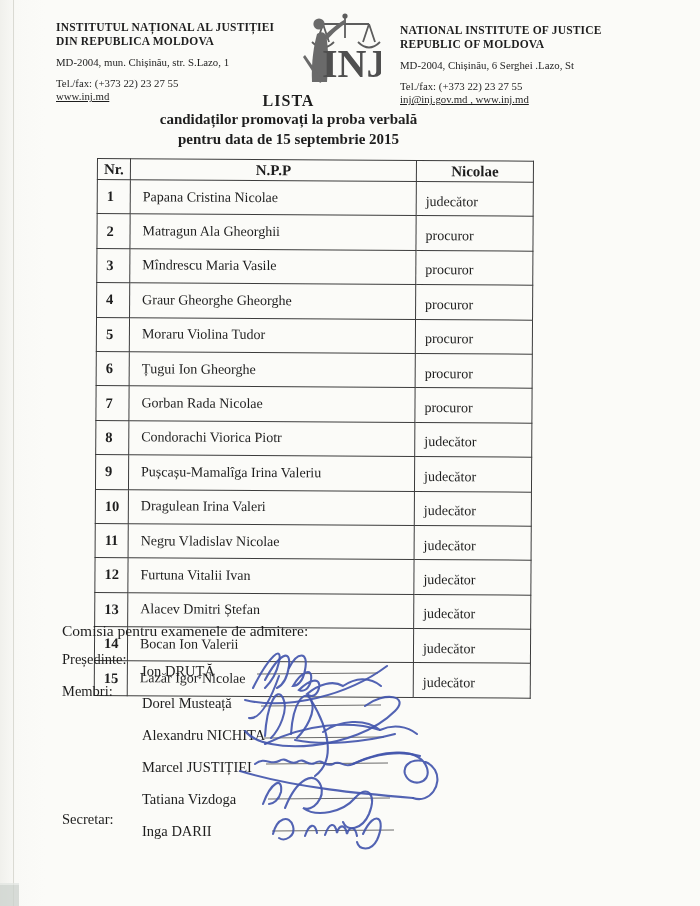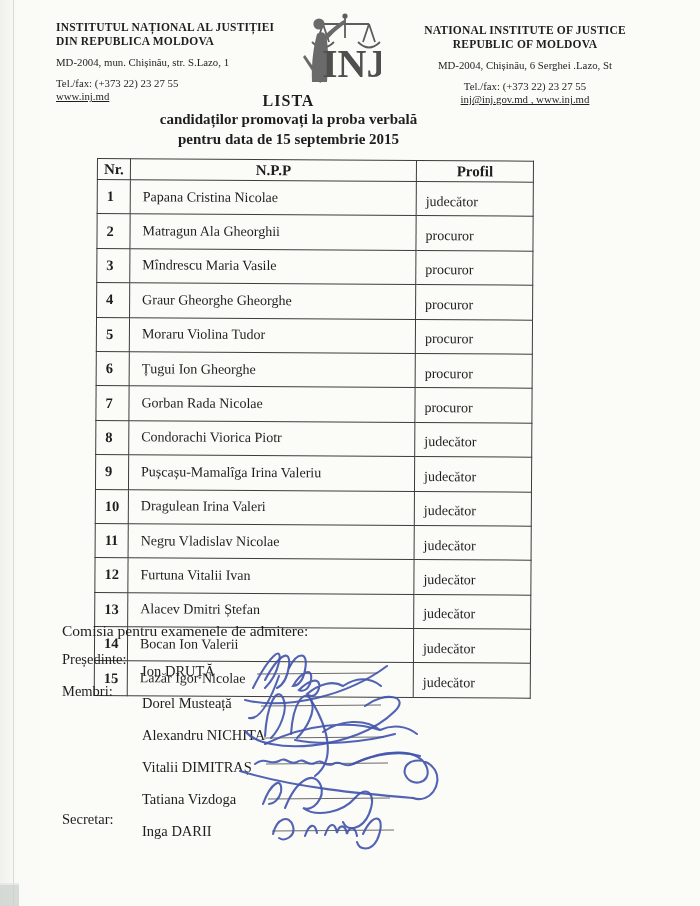--- a/index.html
+++ b/index.html
@@ -18,21 +18,21 @@
   }
   .page{
     position:relative;width:700px;height:906px;overflow:hidden;
     background:linear-gradient(90deg,#f0f0ec 0px,#f9f9f6 16px,var(--paper) 45px);
   }
   .scan-edge{position:absolute;left:13px;top:0;width:1px;height:100%;background:#dadad3;}
   .corner-smudge{position:absolute;left:0;bottom:0;width:19px;height:21px;background:#ccd2cd;opacity:.75;border-top:2px solid #e2e6e2;}
 
   
   .org-left{position:absolute;left:56px;top:21px;width:246px;text-align:left;}
-  .org-right{position:absolute;left:400px;top:24px;width:250px;text-align:center;}
+  .org-right{position:absolute;left:400px;top:24px;width:250px;text-align:left;}
   .org-name{font-weight:bold;font-size:11.5px;line-height:13.5px;letter-spacing:.2px;}
   .org-addr{font-size:10.8px;line-height:13.2px;margin-top:8px;}
   .org-link{font-size:10.8px;line-height:13.2px;text-decoration:underline;}
   .logo{position:absolute;left:299px;top:11px;width:82px;height:78px;text-align:center;}
 
   
   .title-block{position:absolute;left:0;top:91px;width:577px;text-align:center;font-weight:bold;}
   .title-main{font-size:16px;line-height:19px;letter-spacing:1px;}
   .title-sub{font-size:15px;line-height:19.5px;}
 
@@ -124,21 +124,21 @@
   <table class="roster">
     <colgroup>
         <col class="c-nr">
         <col class="c-name">
         <col class="c-profil">
       </colgroup>
     <thead>
       <tr>
         <th>Nr.</th>
         <th>N.P.P</th>
-        <th>Profil</th>
+        <th>Nicolae</th>
       </tr>
     </thead>
     <tbody>
         <tr>
           <td class="nr">1</td>
           <td class="name">Papana Cristina Nicolae</td>
           <td class="profil">judecător</td>
         </tr>
         <tr>
           <td class="nr">2</td>
@@ -222,21 +222,21 @@
       <div class="commission-row">
         <span class="role">Membri:</span>
         <span class="name">Dorel Musteață</span>
       </div>
       <div class="commission-row">
         <span class="role"></span>
         <span class="name">Alexandru NICHITA</span>
       </div>
       <div class="commission-row">
         <span class="role"></span>
-        <span class="name">Vitalii DIMITRAȘ</span>
+        <span class="name">Marcel JUSTIȚIEI</span>
       </div>
       <div class="commission-row">
         <span class="role"></span>
         <span class="name">Tatiana Vizdoga</span>
       </div>
       <div class="commission-row">
         <span class="role">Secretar:</span>
         <span class="name">Inga DARII</span>
       </div>
     </div>

